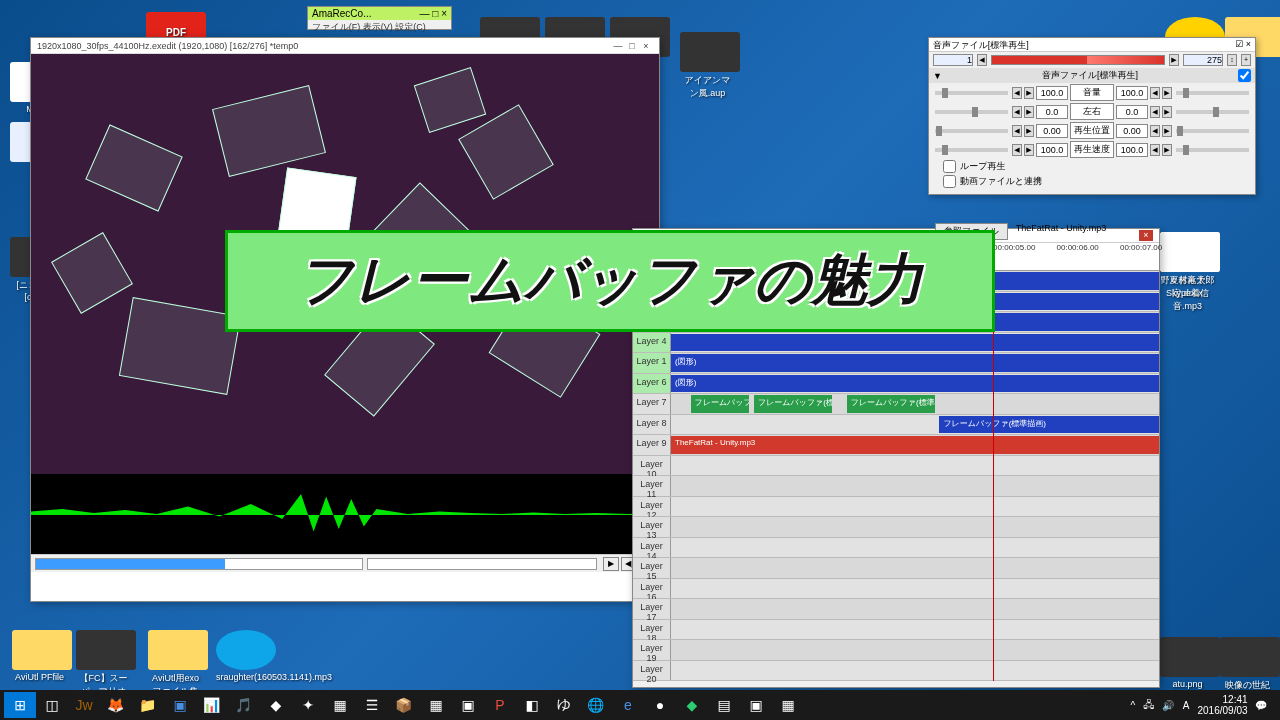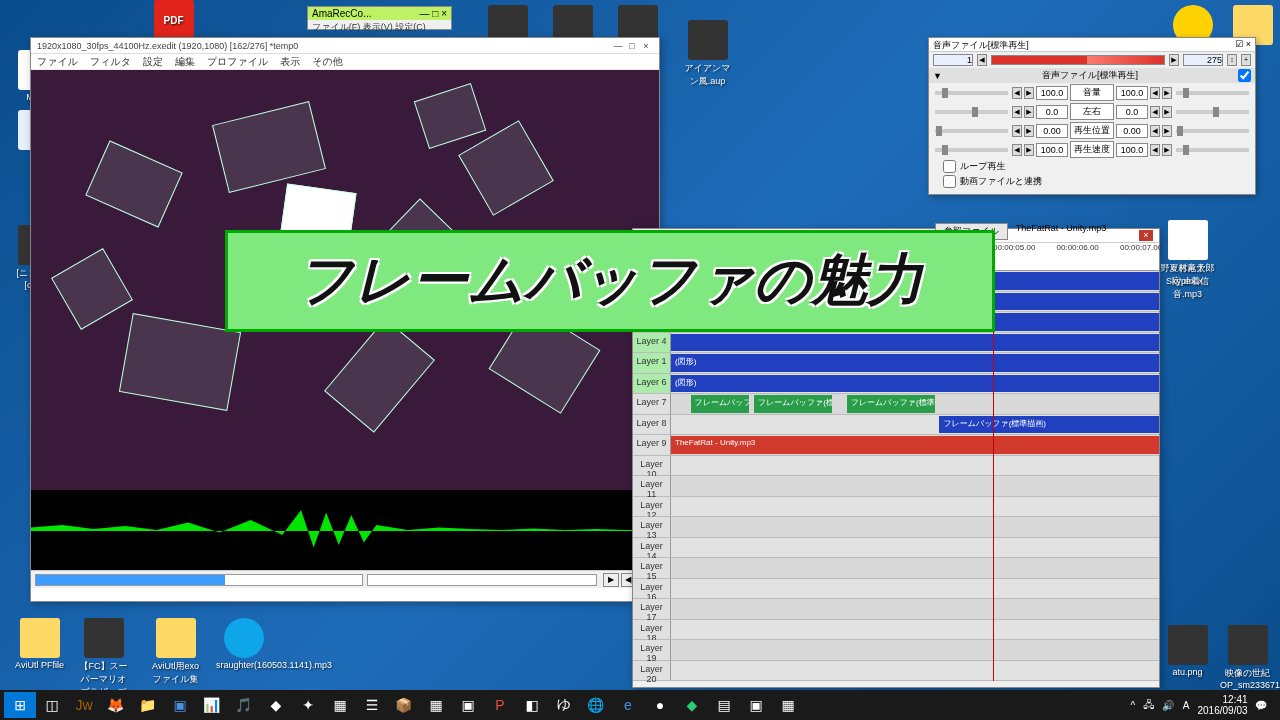--- a/index.html
+++ b/index.html
@@ -1,20 +1,20 @@
 <!DOCTYPE html>
 <html><head>
 <meta charset="utf-8">
 <style>
 * { margin: 0; padding: 0; box-sizing: border-box; font-family: "Meiryo", "MS PGothic", sans-serif; }
 body { width: 1280px; height: 720px; background: linear-gradient(135deg, #0a4d8c 0%, #1e6bb8 50%, #0a4d8c 100%); overflow: hidden; position: relative; font-size: 11px; }
 
 
 .desk-icon { position: absolute; width: 55px; text-align: center; color: white; font-size: 9px; text-shadow: 1px 1px 2px rgba(0,0,0,0.8); }
-.desk-icon .ico { width: 40px; height: 40px; margin: 0 auto 2px; background: #fff; border-radius: 3px; }
+.desk-icon .ico { width: 60px; height: 40px; margin: 12px auto 2px; background: #fff; border-radius: 3px; }
 .desk-icon .ico.folder { background: #ffd966; }
 .desk-icon .ico.dark { background: #333; }
 .desk-icon .ico.pdf { background: #e2231a; color:#fff; display:flex; align-items:center; justify-content:center; font-weight:bold; font-size:10px;}
 
 
 .amarec { position: absolute; left: 307px; top: 6px; width: 145px; height: 24px; background: #f0f0f0; border: 1px solid #888; font-size: 10px; }
 .amarec .titlebar { background: #bef264; padding: 1px 4px; display:flex; align-items:center; justify-content:space-between;}
 .amarec .menubar { padding: 1px 4px; font-size: 9px; color:#333;}
 
 
@@ -119,23 +119,20 @@
       <span>AmaRecCo...</span>
       <span>— □ ×</span>
     </div>
   <div class="menubar">ファイル(F) 表示(V) 設定(C)</div>
 </div>
 
 <div class="aviutl">
   <div class="titlebar">
     <span>1920x1080_30fps_44100Hz.exedit (1920,1080) [162/276] *temp0</span>
     <span class="controls"><span>—</span><span>□</span><span>×</span></span>
-  </div>
-  <div class="menubar">
-    <span>ファイル</span><span>フィルタ</span><span>設定</span><span>編集</span><span>プロファイル</span><span>表示</span><span>その他</span>
   </div>
   <div class="preview">
 
     <div class="shard" style="left:10%;top:20%;width:80px;height:60px;transform:rotate(24deg)"></div>
     <div class="shard" style="left:30%;top:10%;width:100px;height:70px;transform:rotate(-14deg)"></div>
     <div class="shard" style="left:55%;top:35%;width:90px;height:90px;transform:rotate(44deg)"></div>
     <div class="shard" style="left:70%;top:15%;width:70px;height:70px;transform:rotate(-30deg)"></div>
     <div class="shard" style="left:15%;top:60%;width:110px;height:80px;transform:rotate(10deg)"></div>
     <div class="shard" style="left:48%;top:65%;width:95px;height:65px;transform:rotate(-50deg)"></div>
     <div class="shard" style="left:75%;top:60%;width:85px;height:75px;transform:rotate(32deg)"></div>

